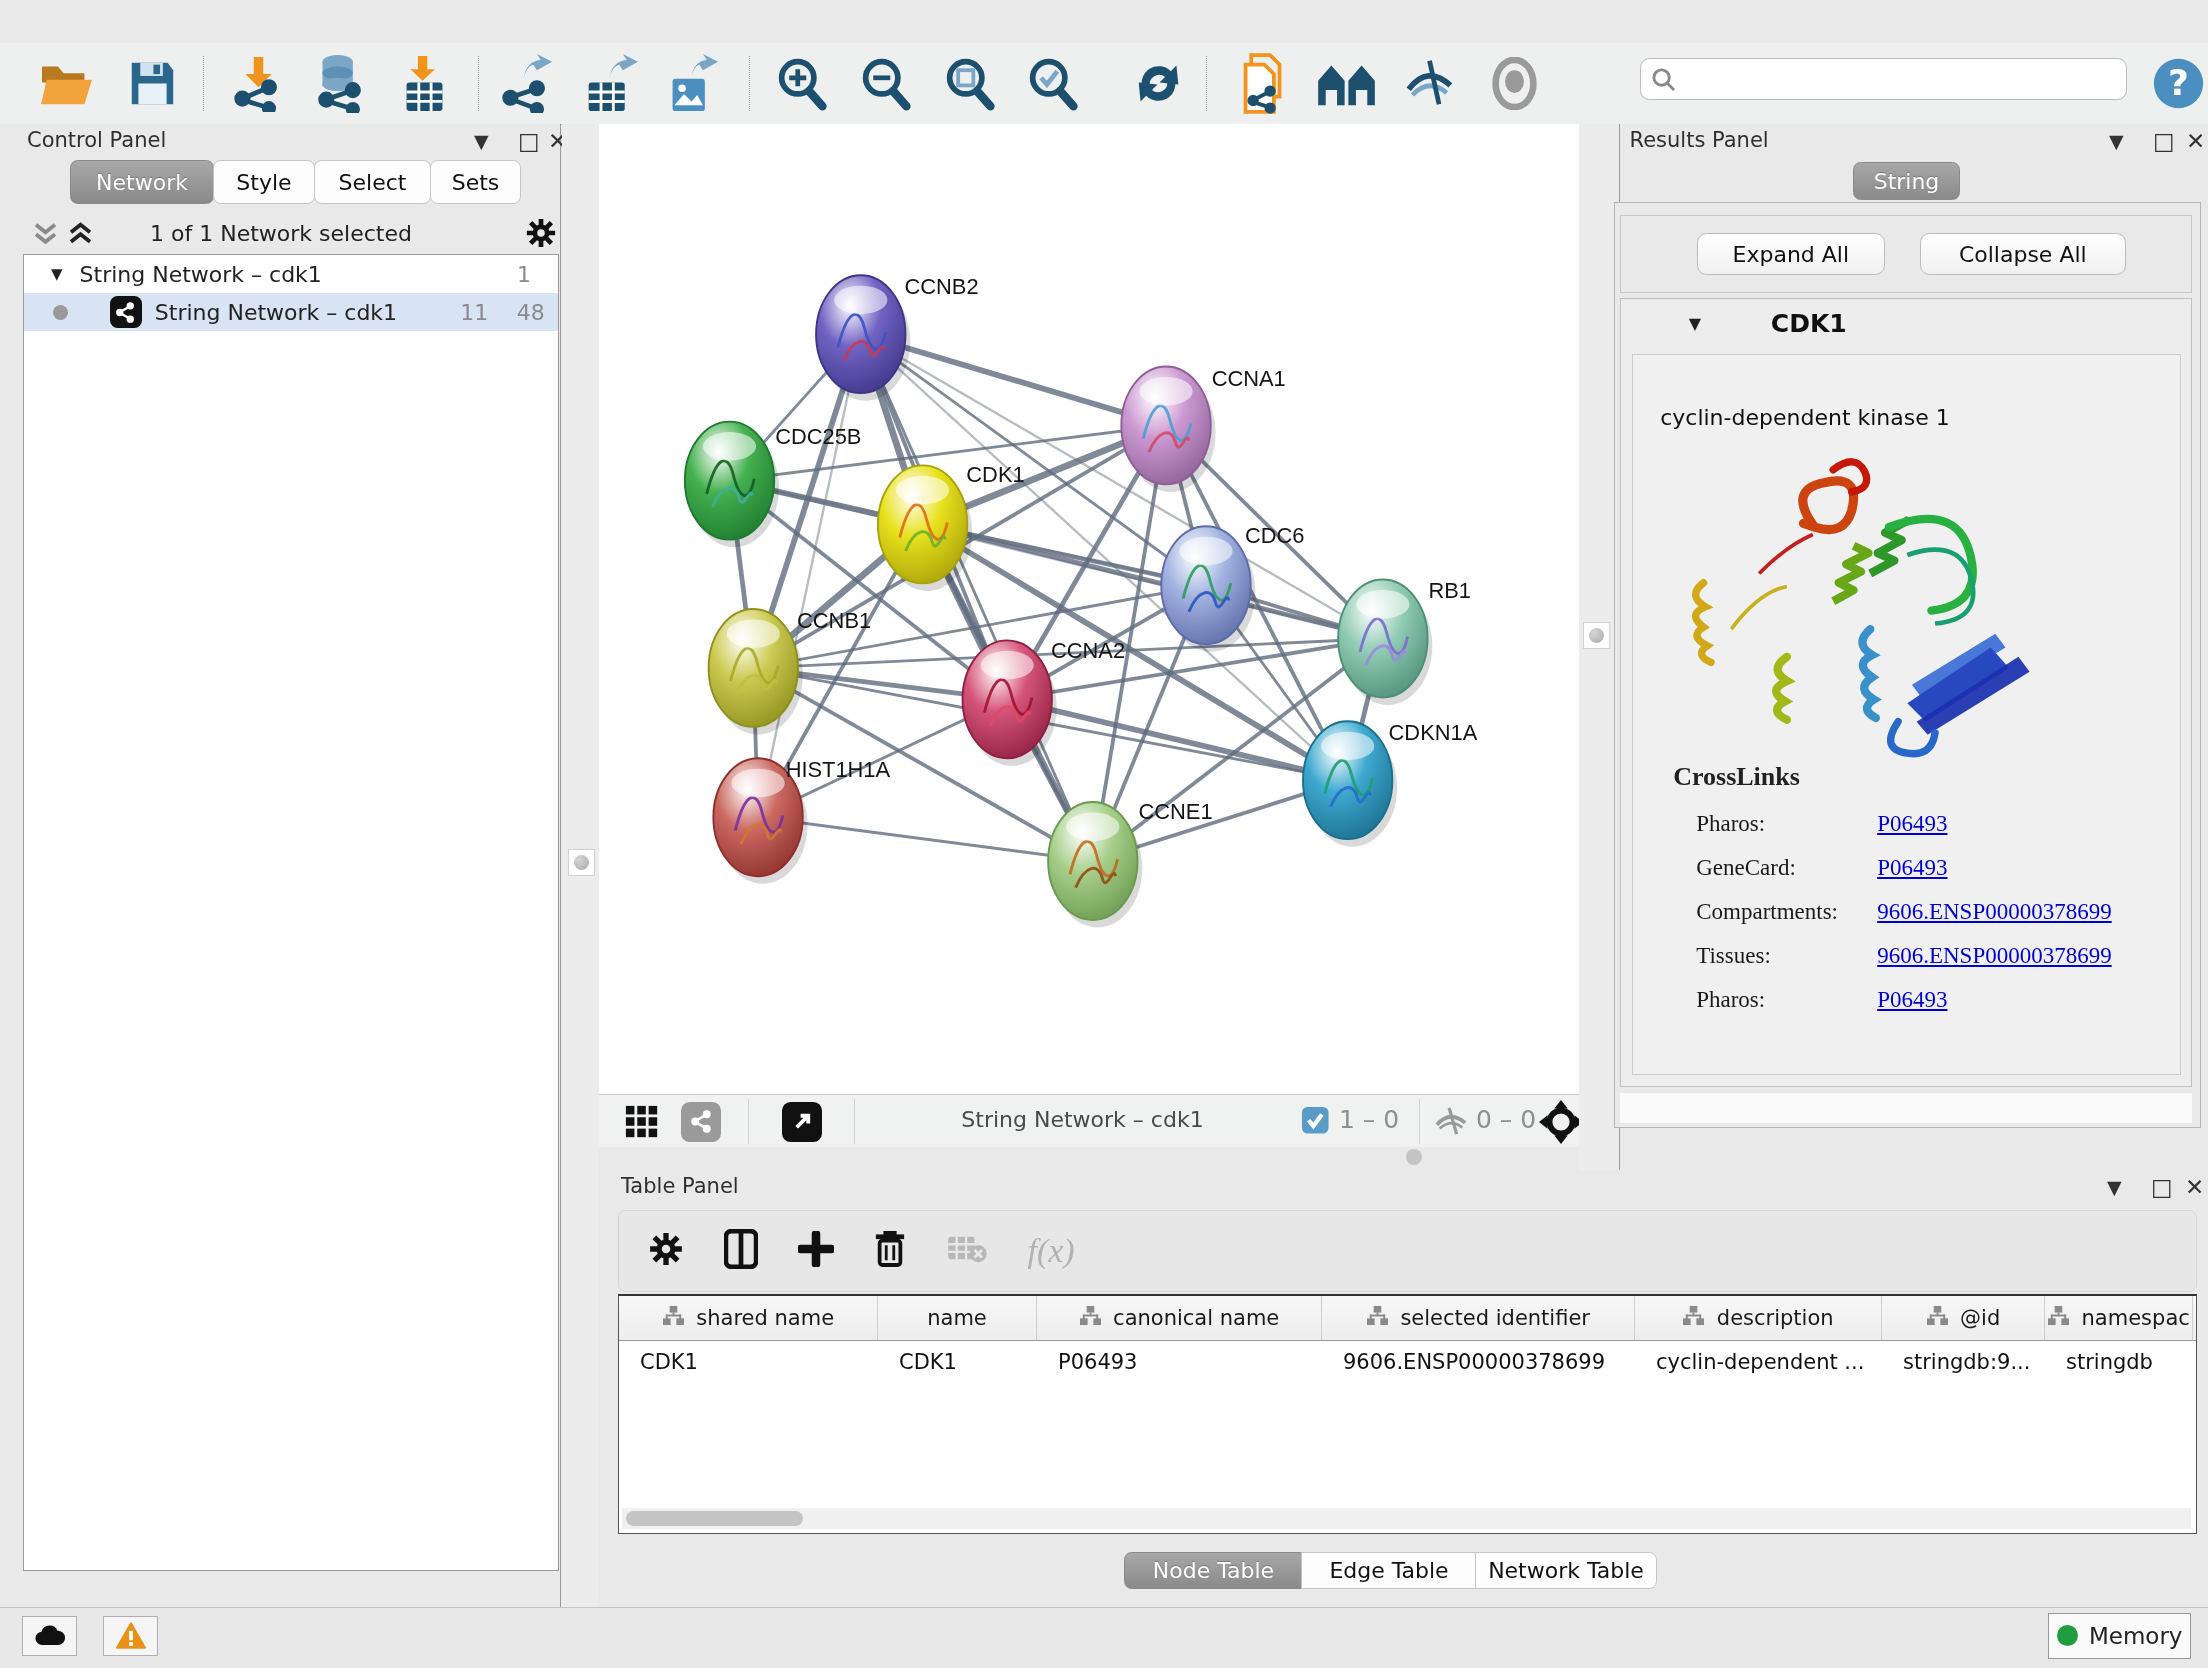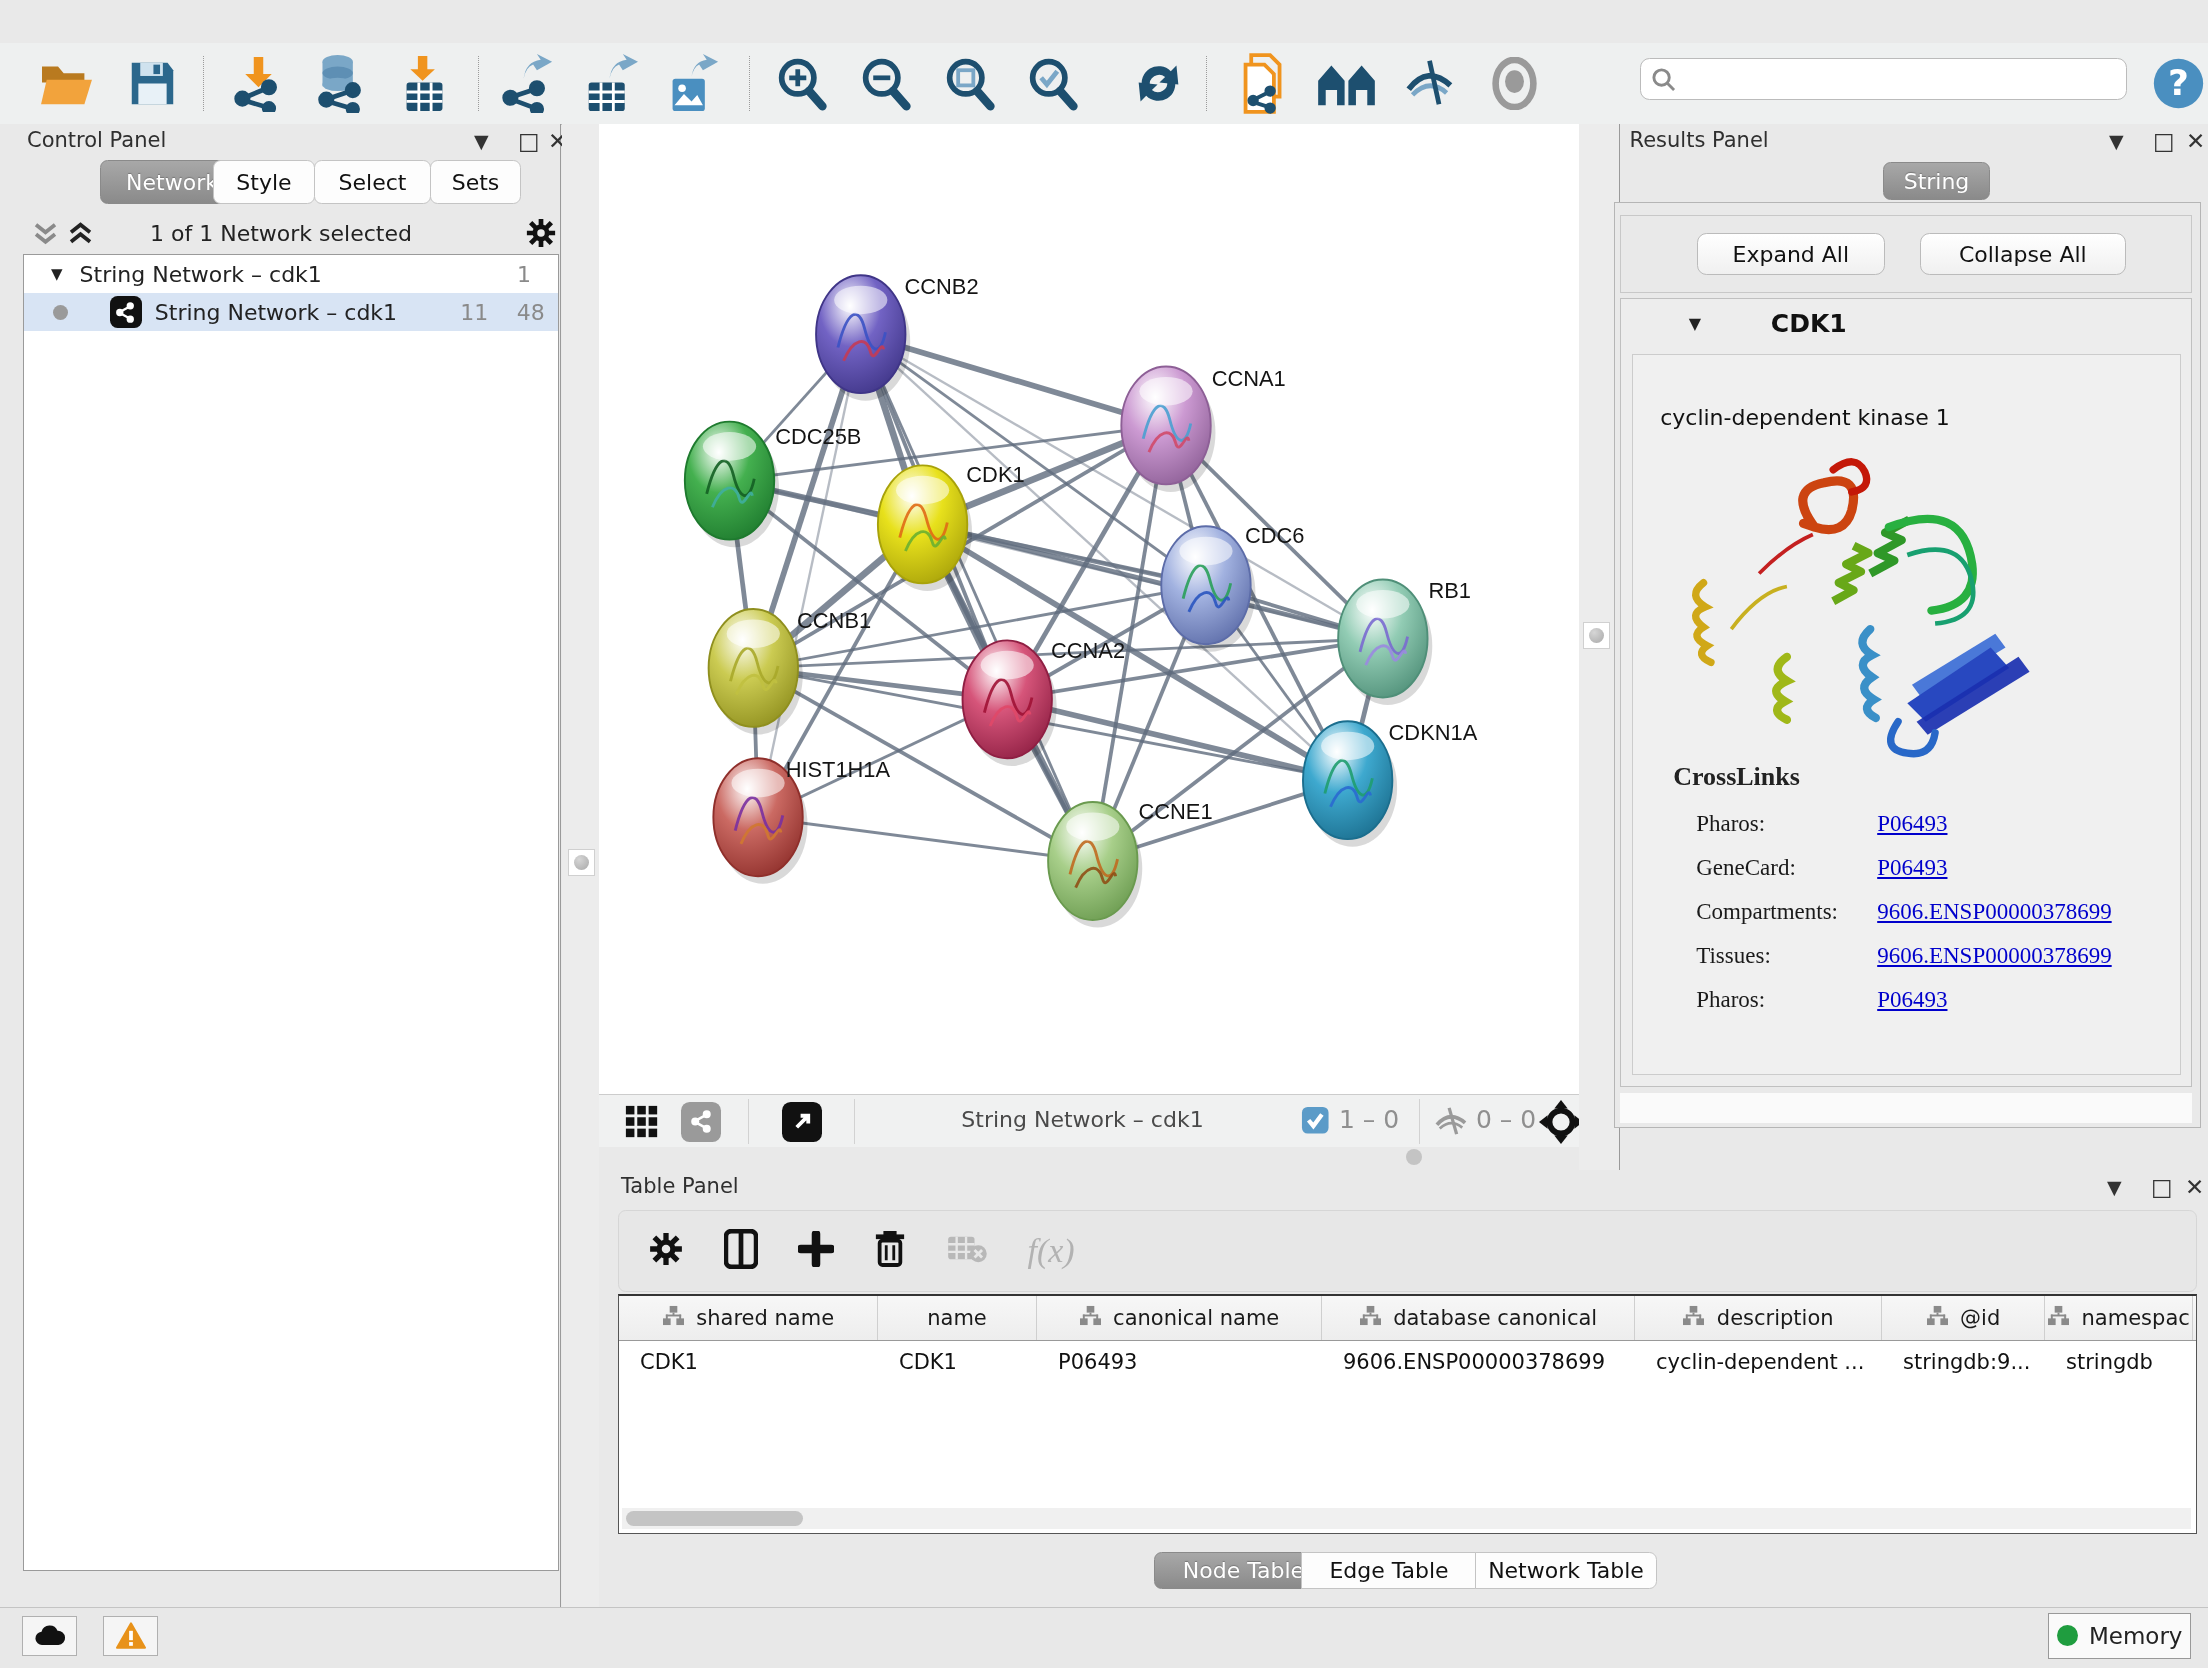--- a/index.html
+++ b/index.html
@@ -19,21 +19,21 @@
   .searchbox{left:1640px;top:15px;width:487px;height:42px;background:#fff;border:1.9px solid #bbb;
     border-radius:9.5px;display:flex;align-items:center;padding-left:9.5px;box-sizing:border-box;}
   .searchbox input{border:none;outline:none;font-size:21px;width:418px;background:transparent;
     font-family:"DejaVu Sans",sans-serif;}
   
   .phead{font-size:21px;color:#2f2f2f;}
   .picon{font-size:19px;color:#333;}
   .tab{display:flex;align-items:center;justify-content:center;font-size:22px;border:1px solid #c4c4c4;
        background:#fdfdfd;border-radius:7.6px;color:#111;}
   .tab.active{background:linear-gradient(#a8a8a8,#8a8a8a);color:#fff;border-color:#8a8a8a;
-       text-shadow:0 -1px 1px #777;margin-left:30px;}
+       text-shadow:0 -1px 1px #777;}
   
   .cpanel{left:0;top:124px;width:560px;height:1484px;background:#e9e9e9;border-right:1.9px solid #9a9a9a;}
   .netbox{left:23px;top:130px;width:536px;height:1317px;background:#fff;border:1.9px solid #9a9a9a;box-sizing:border-box;}
   .treerow{height:38px;display:flex;align-items:center;font-size:22px;}
   .treerow .cnt{color:#8a8a8a;}
   .rowsel{background:#d8e4f4;}
   .sharebadge{width:32px;height:32px;border-radius:7.6px;background:#111;display:flex;align-items:center;justify-content:center;}
   
   .canvas{left:599px;top:124px;width:980px;height:970px;background:#fff;}
   .nettoolbar{left:599px;top:1094px;width:980px;height:52px;background:#f0f1f1;border-top:1px solid #cccccc;}
@@ -738,21 +738,21 @@
               <g fill="#8a8a8a">
                 <rect x="8" y="1" width="8" height="7"></rect>
                 <rect x="1" y="14" width="8" height="7"></rect>
                 <rect x="15" y="14" width="8" height="7"></rect>
                 <path d="M11 8 h2 v3 h-2z"></path>
                 <rect x="4" y="10" width="16" height="2"></rect>
                 <rect x="4" y="10" width="2" height="5"></rect>
                 <rect x="18" y="10" width="2" height="5"></rect>
               </g>
             </svg></span>
-          <span>database canonical</span>
+          <span>selected identifier</span>
         </div>
         <div class="th" style="width: 247px;">
           <span><svg width="23" height="21" viewBox="0 0 24 22">
               <g fill="#8a8a8a">
                 <rect x="8" y="1" width="8" height="7"></rect>
                 <rect x="1" y="14" width="8" height="7"></rect>
                 <rect x="15" y="14" width="8" height="7"></rect>
                 <path d="M11 8 h2 v3 h-2z"></path>
                 <rect x="4" y="10" width="16" height="2"></rect>
                 <rect x="4" y="10" width="2" height="5"></rect>

